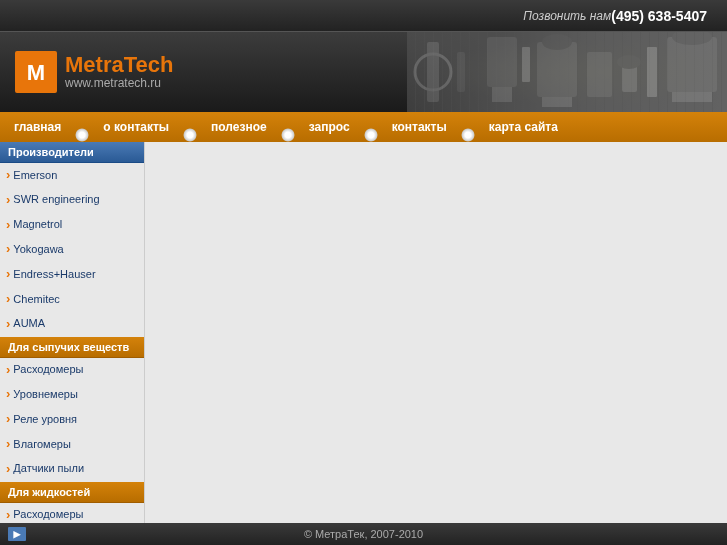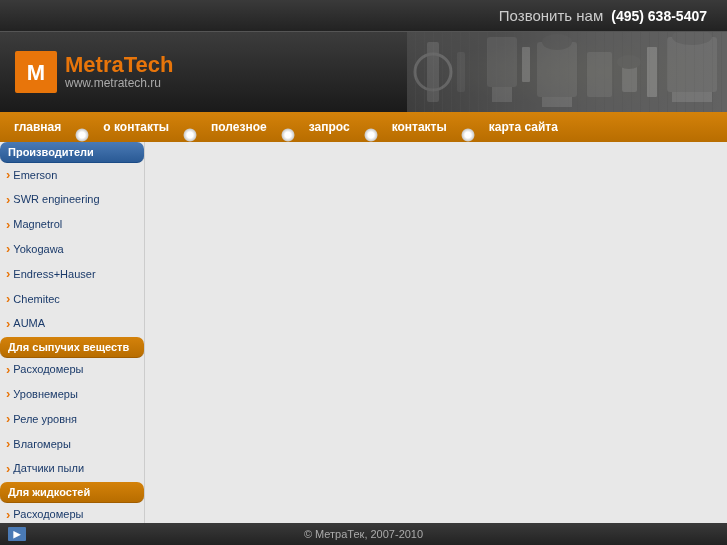--- a/index.html
+++ b/index.html
@@ -17,22 +17,22 @@
       background: linear-gradient(to bottom, #3a3a3a, #222);
       height: 32px;
       display: flex;
       align-items: center;
       justify-content: flex-end;
       padding-right: 20px;
       border-bottom: 1px solid #555;
     }
     #phone-text {
       color: #ccc;
-      font-size: 15px;
-      margin-right: 8px;
+      font-size: 12px;
+      font-style: italic;
     }
     #phone-number {
       color: #fff;
       font-size: 14px;
       font-weight: bold;
     }
 
     
     #header {
       height: 80px;
@@ -149,21 +149,20 @@
       overflow-y: auto;
     }
 
     .sidebar-section-title {
       background: linear-gradient(to bottom, #4a7ab5, #2a5a95);
       color: #fff;
       font-size: 11px;
       font-weight: bold;
       padding: 4px 8px;
       border-bottom: 1px solid #1a4a85;
-      border-radius: 7px;
     }
     .sidebar-section-title.orange {
       background: linear-gradient(to bottom, #d4820a, #b86d00);
       border-bottom: 1px solid #a05d00;
     }
 
     .sidebar-link {
       display: flex;
       align-items: center;
       padding: 2px 6px;

